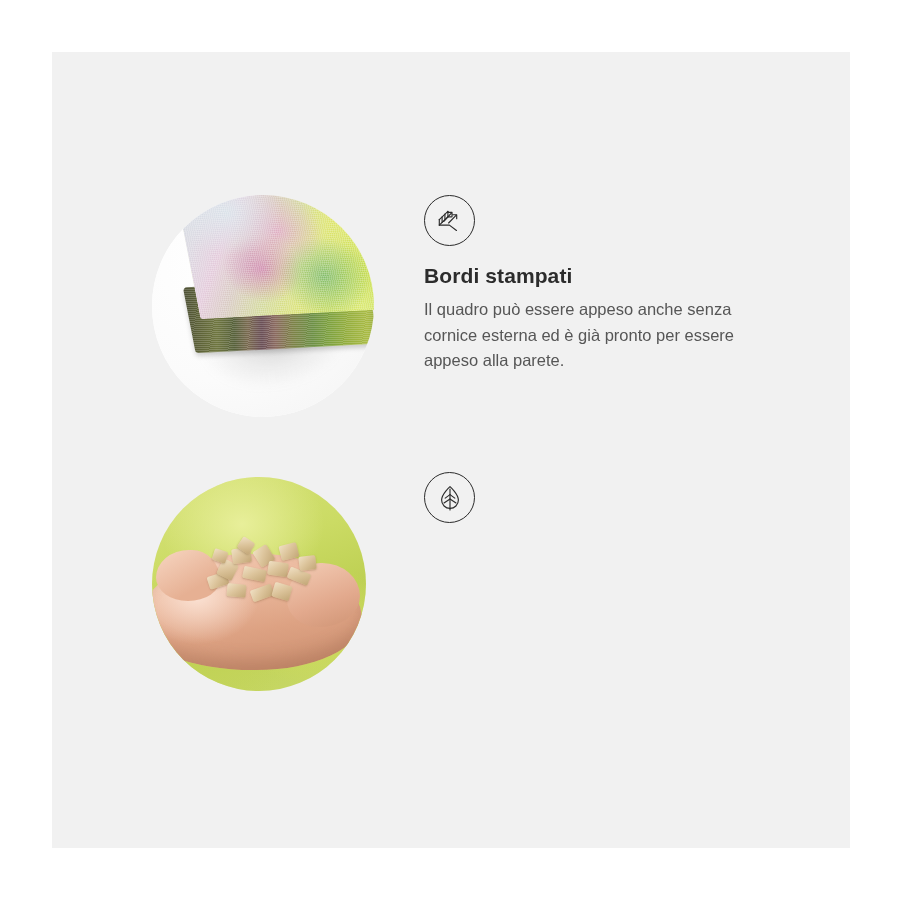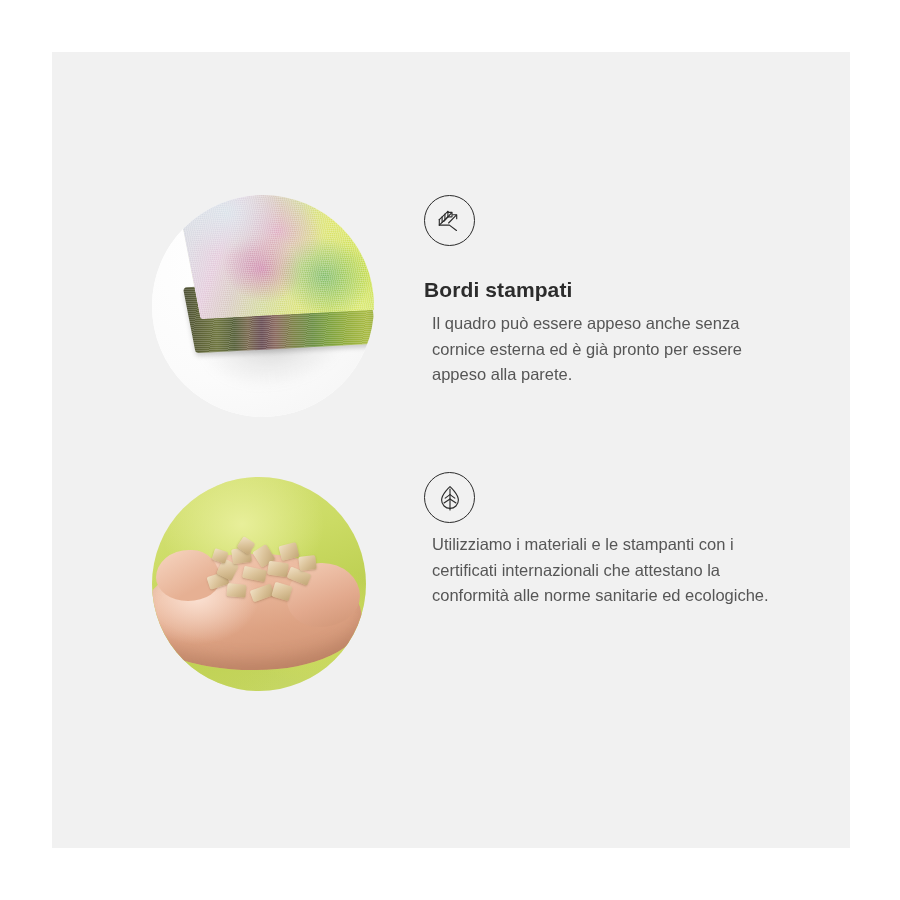--- a/index.html
+++ b/index.html
@@ -218,29 +218,29 @@
     border: 1.6px solid #2b2b2b;
     border-radius: 50%;
     display: flex;
     align-items: center;
     justify-content: center;
     box-sizing: border-box;
   }
   .icon-badge svg { display: block; }
 
   .feature-title {
-    margin: 32px 0 0 0;
+    margin: 18px 0 0 0;
     font-size: 21px;
     font-weight: 600;
     color: #2c2c2c;
     letter-spacing: .1px;
     line-height: 1.15;
   }
   .feature-desc {
-    margin: 9px 0 0 8px;
+    margin: 9px 0 0 0;
     font-size: 16.5px;
     font-weight: 400;
     color: #565656;
     line-height: 1.55;
     max-width: 360px;
   }
 </style>
 </head>
 <body>
 
@@ -326,18 +326,17 @@
 
             <path d="M15 11.6 L10.2 15.1"></path>
             <path d="M15 16.0 L9.0 20.0"></path>
 
             <path d="M15 11.6 L19.8 15.1"></path>
             <path d="M15 16.0 L21.0 20.0"></path>
           </svg>
         </div>
 
 
-        <p class="feature-desc">Utilizziamo i materiali e le stampanti con i certificati internazionali che attestano la conformità alle norme sanitarie ed ecologiche.</p>
       </div>
     </div>
 
   </div>
 </div>
 
 </body></html>

